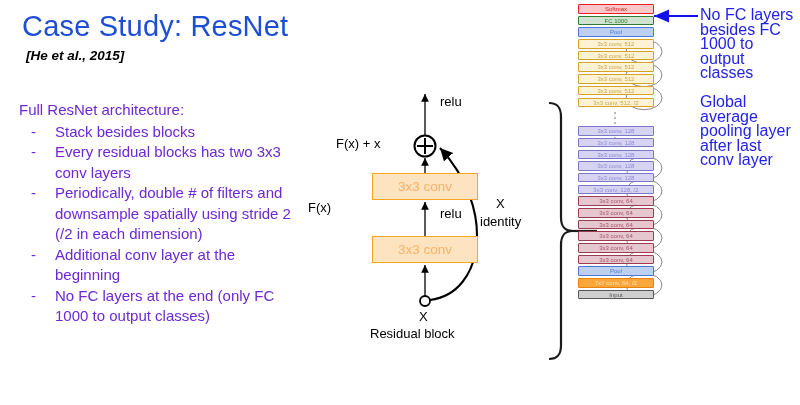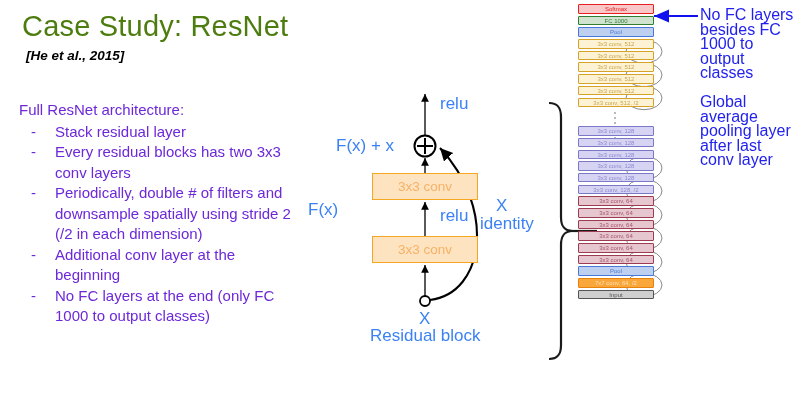--- a/index.html
+++ b/index.html
@@ -8,21 +8,21 @@
     background:#ffffff;
     font-family:"Liberation Sans", sans-serif;
     overflow:hidden;
     position:relative;
   }
   .slide{position:absolute;inset:0;}
 
   
   #page-title{
     position:absolute;left:22px;top:10px;
-    font-size:29px;color:#4d7c0f;letter-spacing:.2px;
+    font-size:29px;color:#1d4ed8;letter-spacing:.2px;
   }
   #citation{
     position:absolute;left:26px;top:48px;
     font-size:13.5px;font-style:italic;font-weight:bold;color:#000;
   }
 
   
   #bullets{
     position:absolute;left:19px;top:100px;width:280px;
     color:#6d28d9;font-size:15px;line-height:20.5px;
@@ -31,21 +31,21 @@
   #bullets ul{list-style:none;margin:0;padding:0;}
   #bullets li{
     position:relative;padding-left:36px;margin:0 0 0 0;
   }
   #bullets li .dash{
     position:absolute;left:12px;top:0;
   }
 
   
   #resblock{position:absolute;left:300px;top:88px;width:250px;height:260px;}
-  .rb-text{position:absolute;color:#3b82f6;font-size:17px;white-space:nowrap;}
+  .rb-text{position:absolute;color:#000000;font-size:13px;white-space:nowrap;}
   .convbox{
     position:absolute;
     background:#fde3c0;border:1.6px solid #f5a623;
     color:#f7b267;font-size:13.5px;
     display:flex;align-items:center;justify-content:center;
     box-sizing:border-box;
     text-align:right;
   }
   #conv-top{left:72px;top:85px;width:106px;height:27px;}
   #conv-bottom{left:72px;top:148px;width:106px;height:27px;}
@@ -79,21 +79,21 @@
 <div class="slide">
 
   <div id="page-title">Case Study: ResNet</div>
   <div id="citation">[He et al., 2015]</div>
 
   <div id="bullets">
     <div class="head">Full ResNet architecture:</div>
     <ul>
       <li>
         <span class="dash">-</span>
-        <span>Stack residual layer</span>
+        <span>Stack besides blocks</span>
       </li>
       <li>
         <span class="dash">-</span>
         <span>Every residual blocks has two 3x3 conv layers</span>
       </li>
       <li>
         <span class="dash">-</span>
         <span>Periodically, double # of filters and downsample spatially using stride 2 (/2 in each dimension)</span>
       </li>
       <li>

